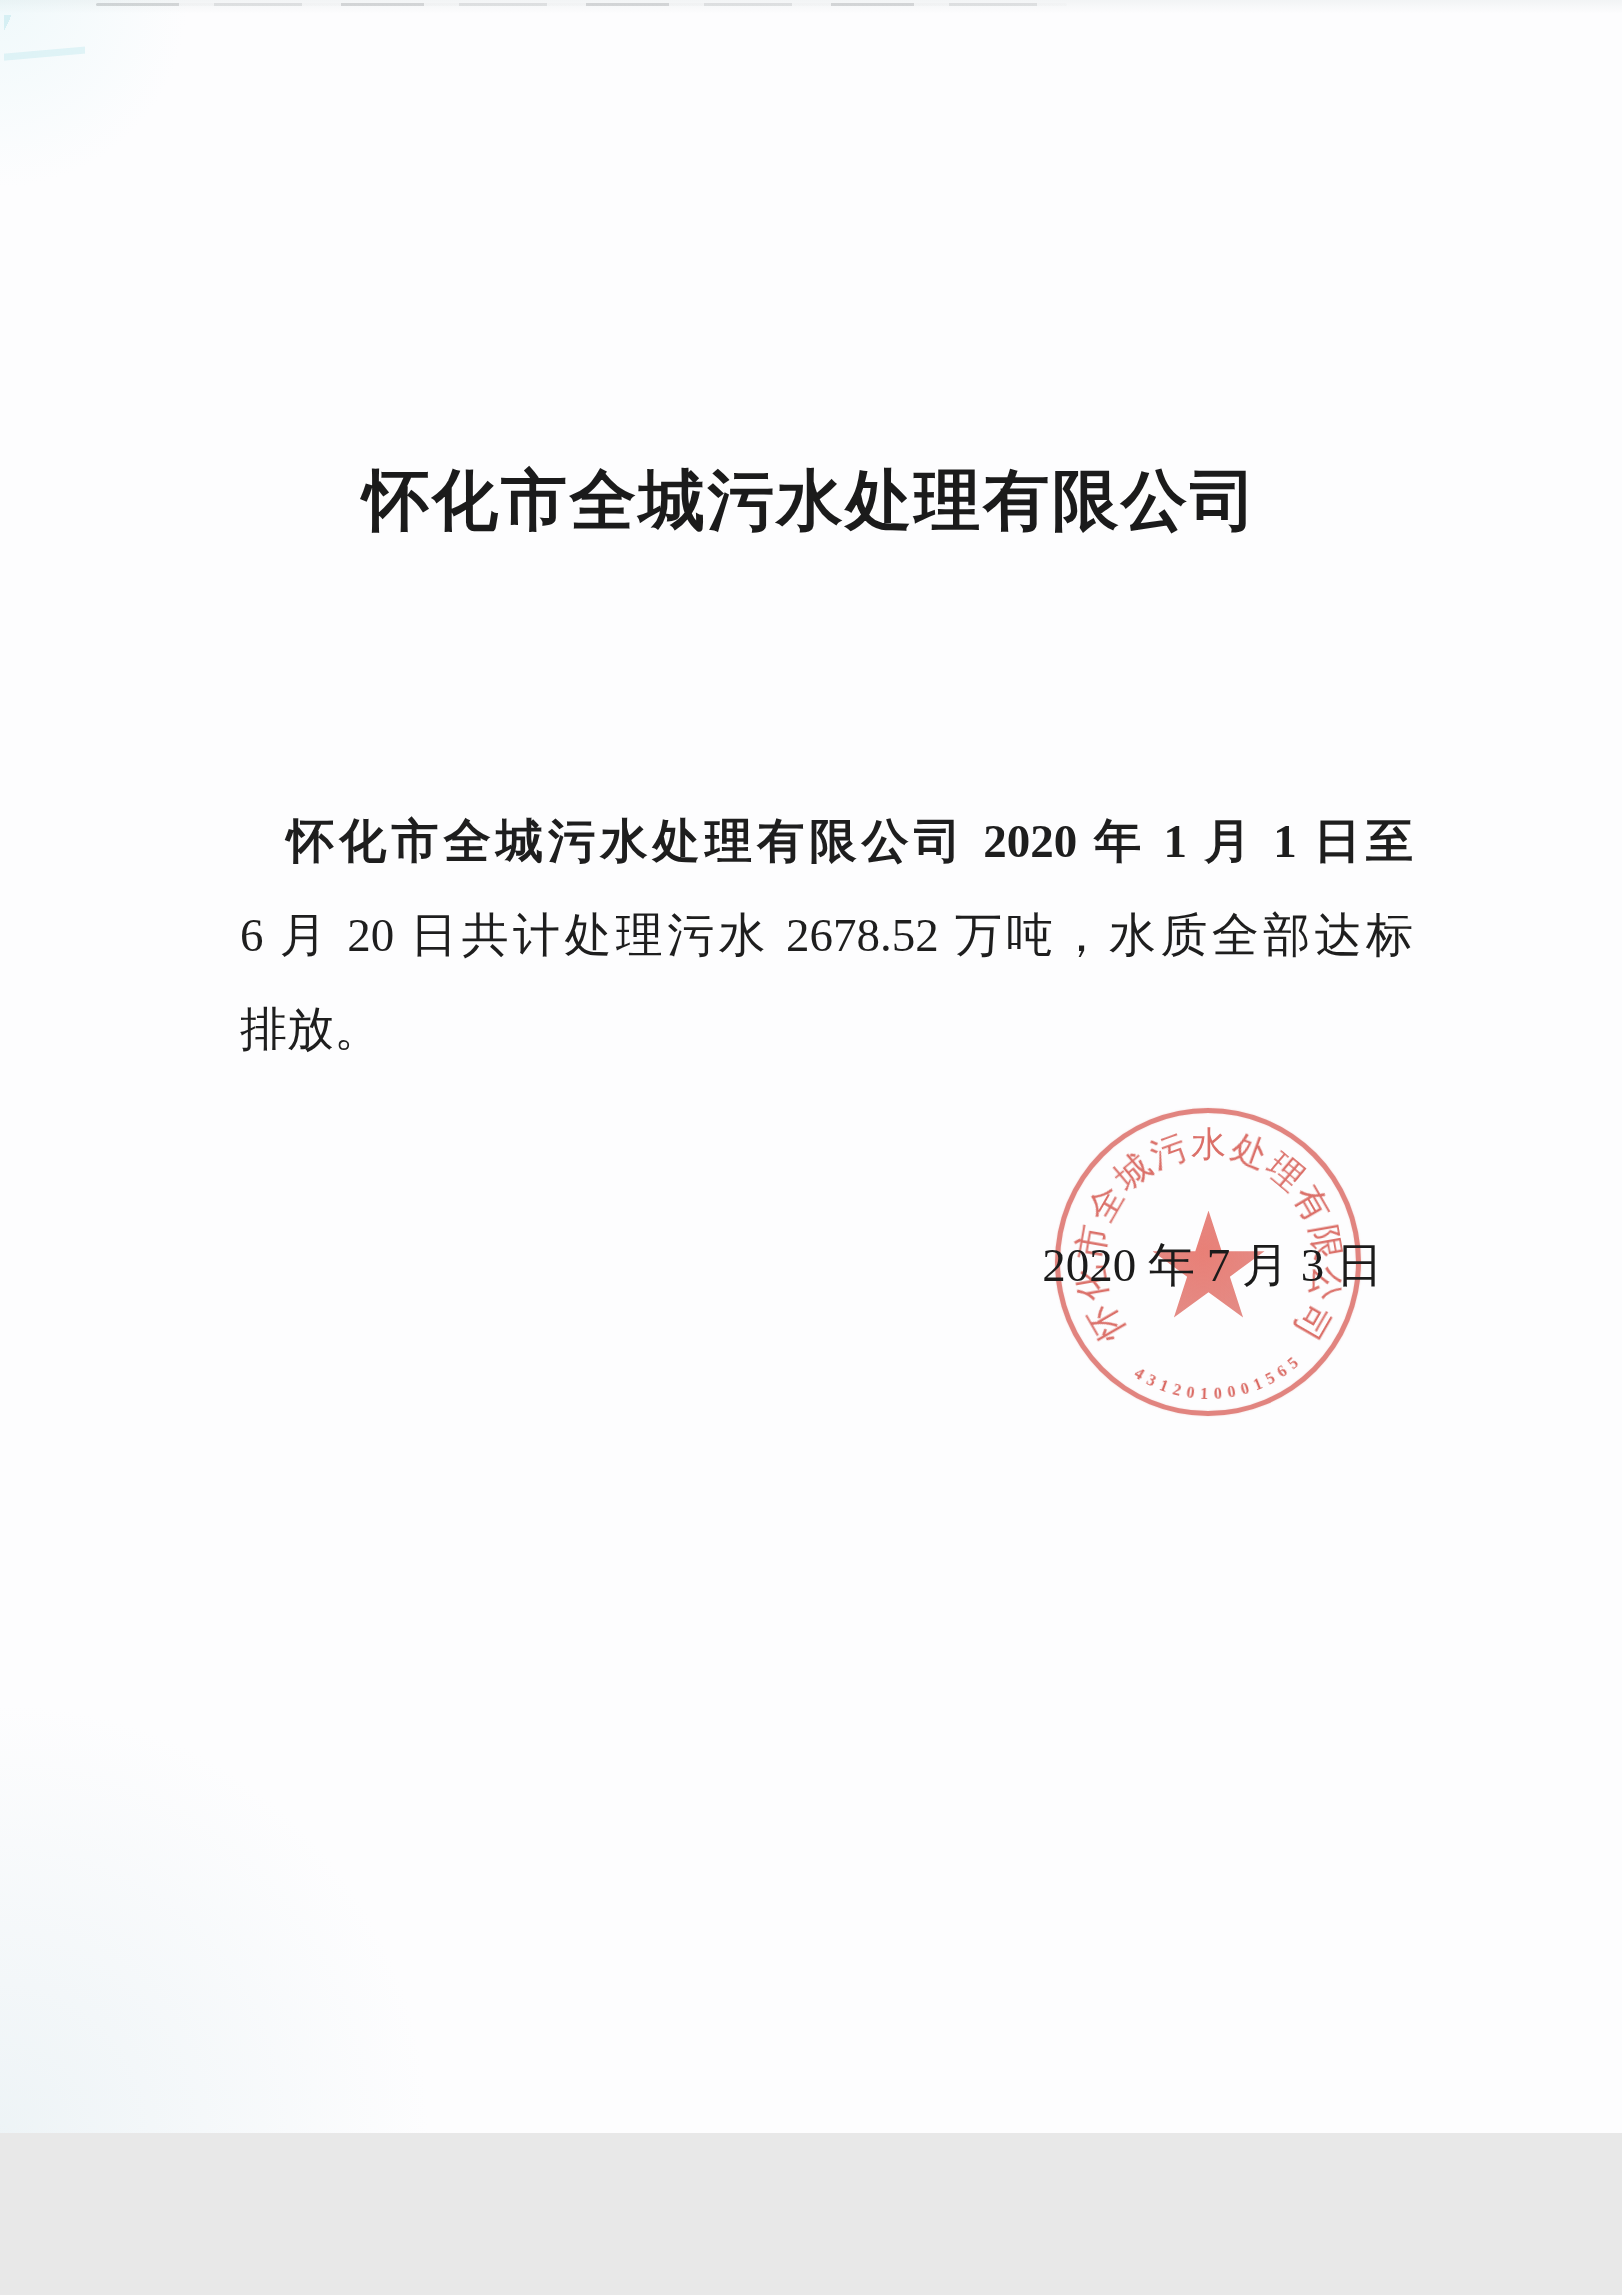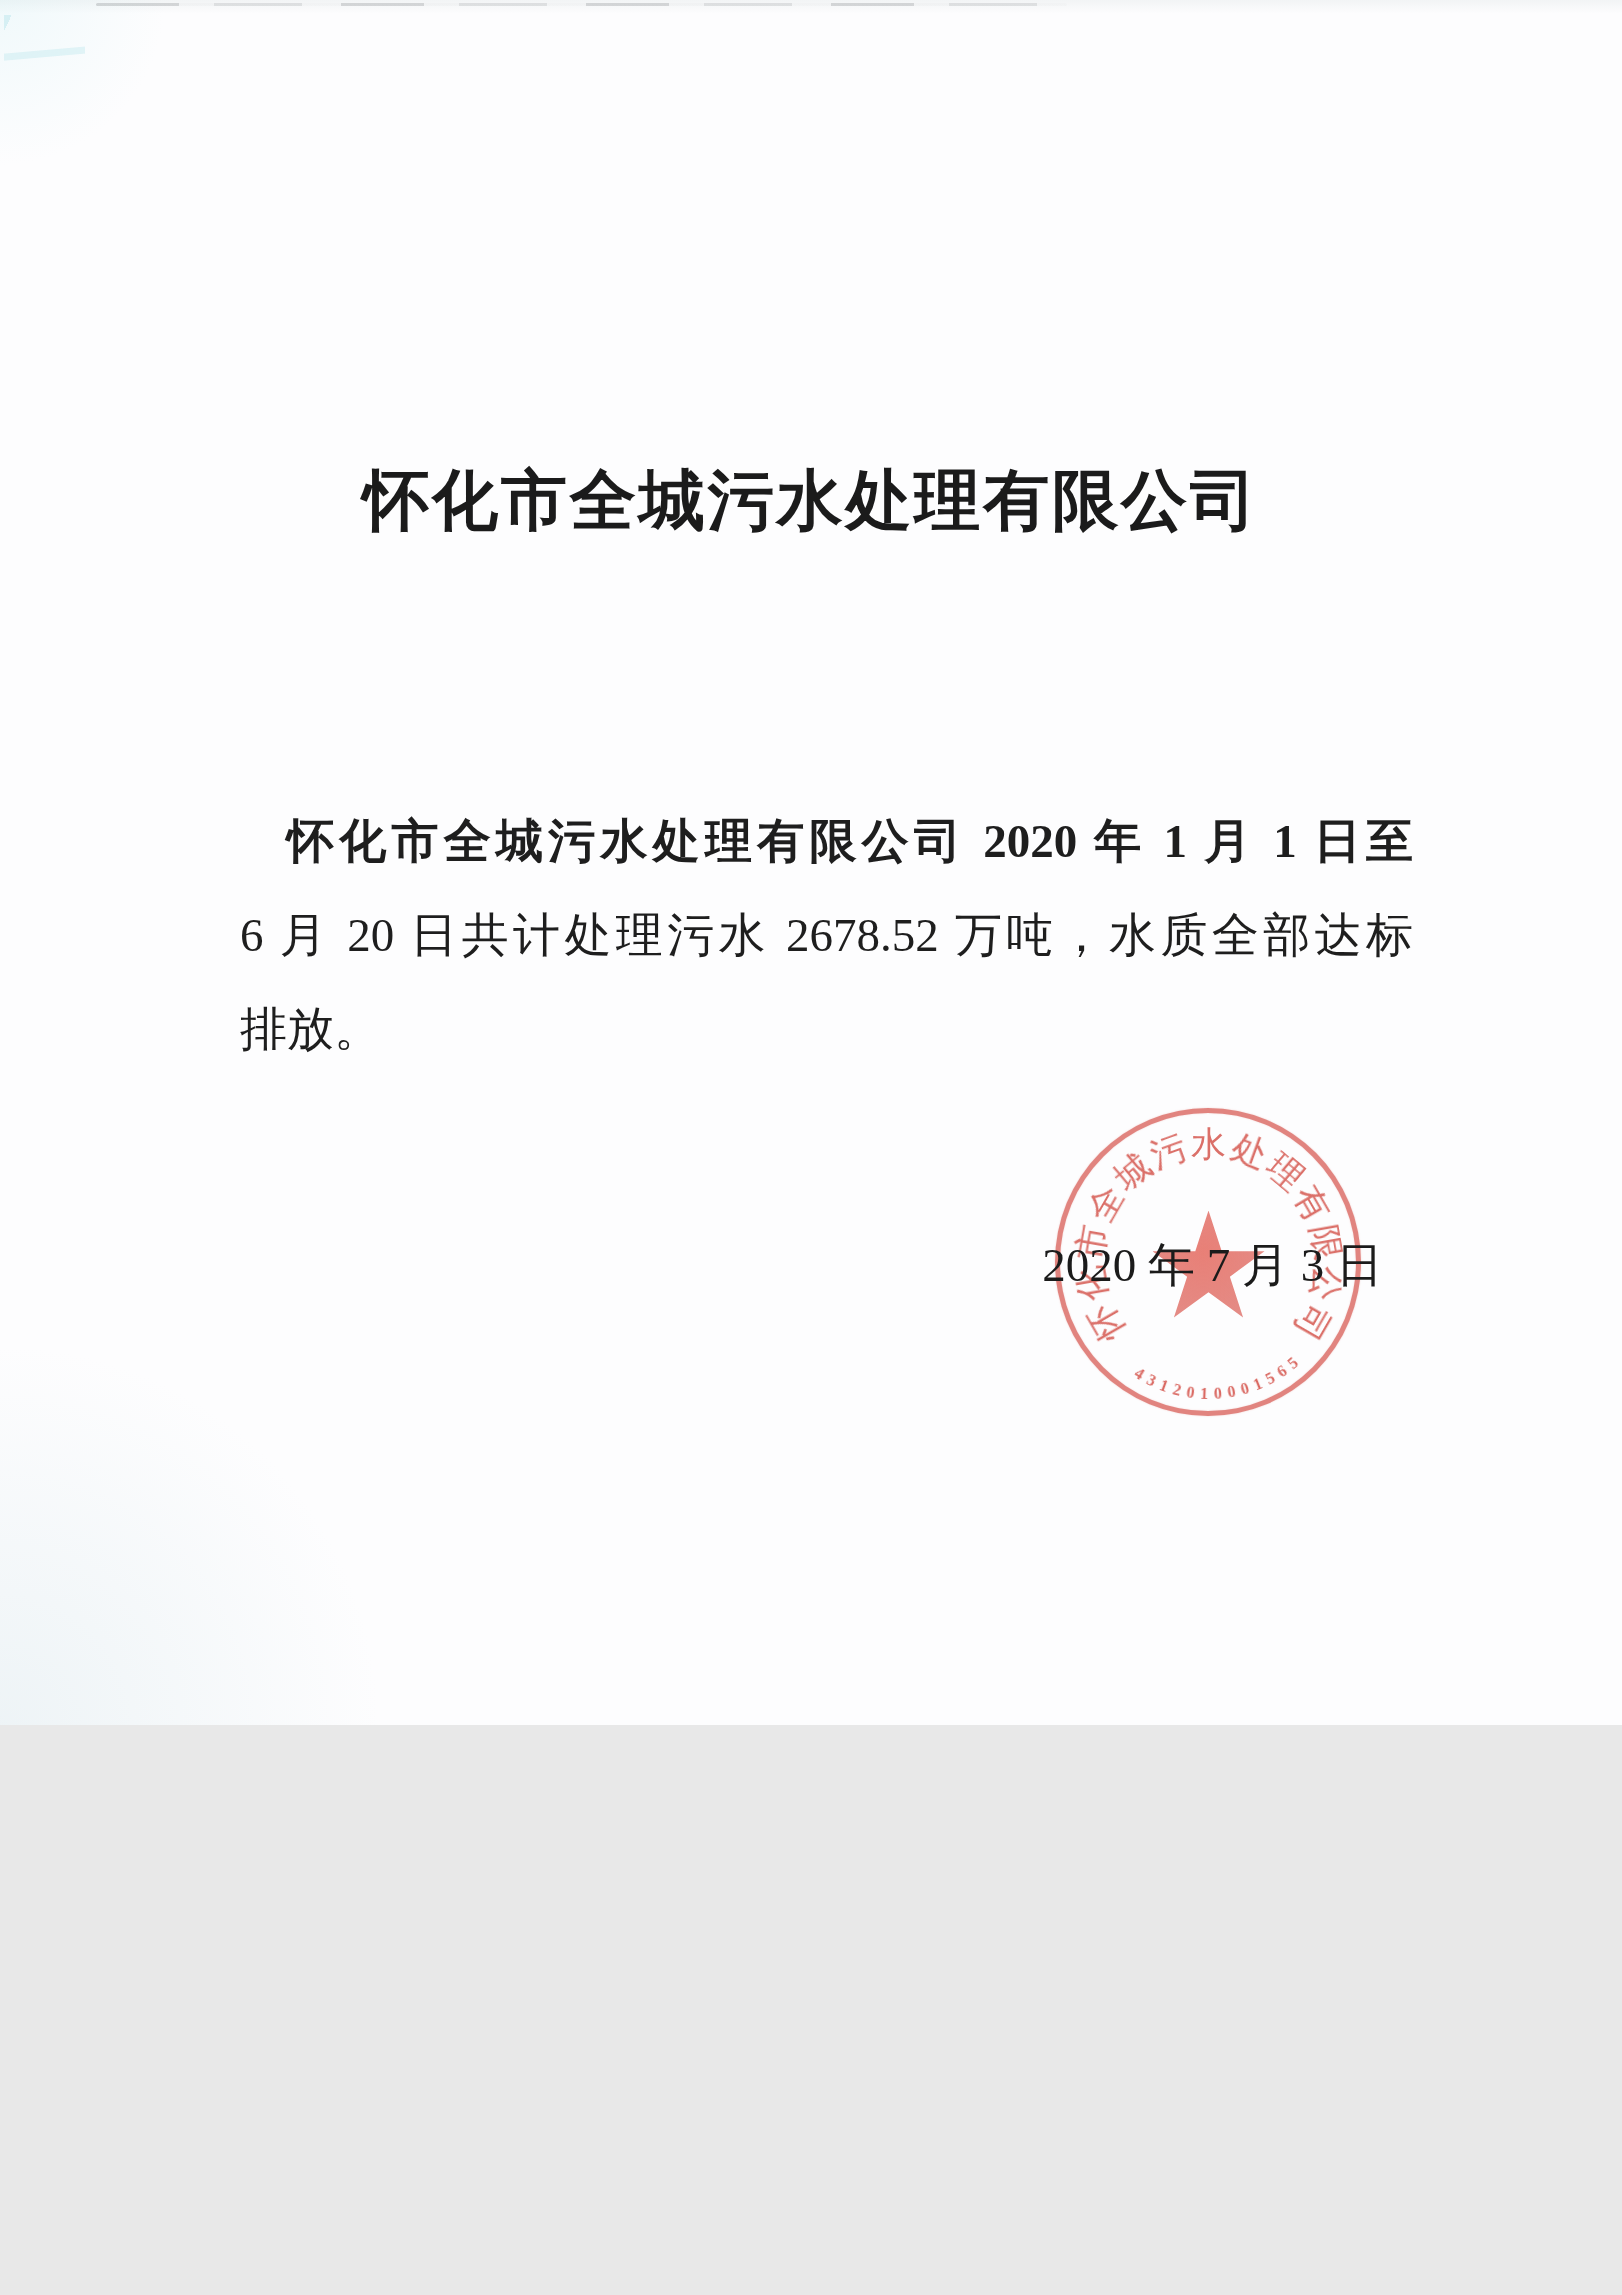--- a/index.html
+++ b/index.html
@@ -1,19 +1,19 @@
 <!DOCTYPE html>
 <html style="font-size:7.8px"><head>
 <meta charset="utf-8">
 <style>
   html,body{margin:0;padding:0;}
   body{background:#e8e8e8;}
   .page{
     position:relative;
-    width:1622px;height:1725px;
+    width:1622px;height:2133px;
     margin:0 auto;
     background:
       radial-gradient(circle at 0% 100%, rgba(225,236,240,.55) 0%, rgba(225,236,240,0) 16%),
       radial-gradient(circle at 0% 0%, rgba(210,240,244,.30) 0%, rgba(210,240,244,0) 7%),
       linear-gradient(180deg, #f2f4f5 0px, #fdfdfe 13.7px, #fdfdfe 100%);
     overflow:hidden;
     font-family:"Liberation Serif","DejaVu Serif",serif;
     color:#1c1c1c;
   }
   

